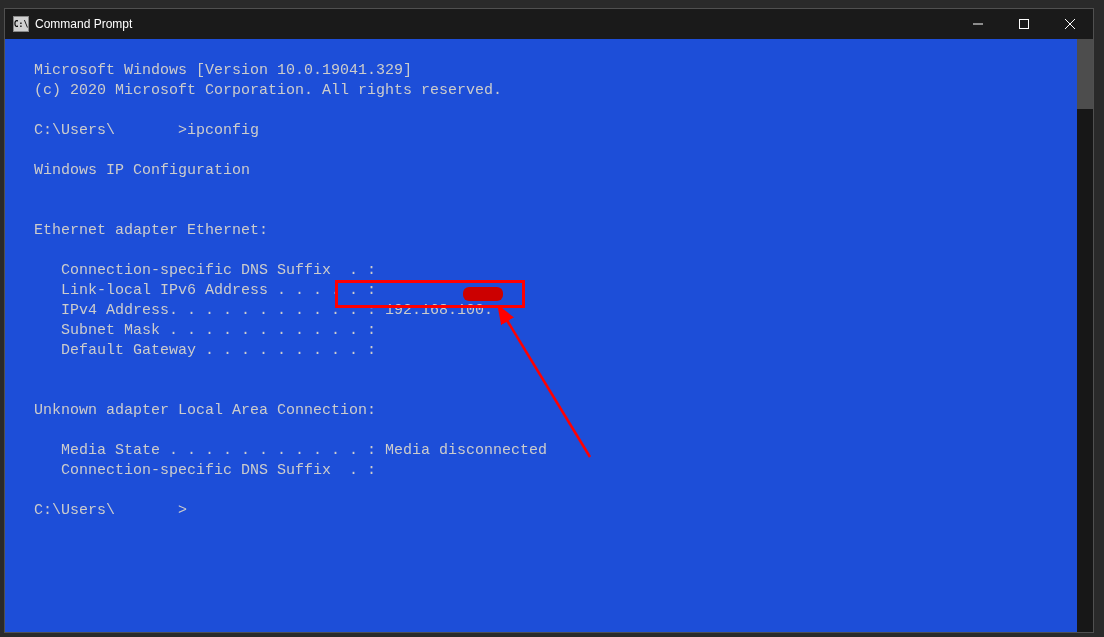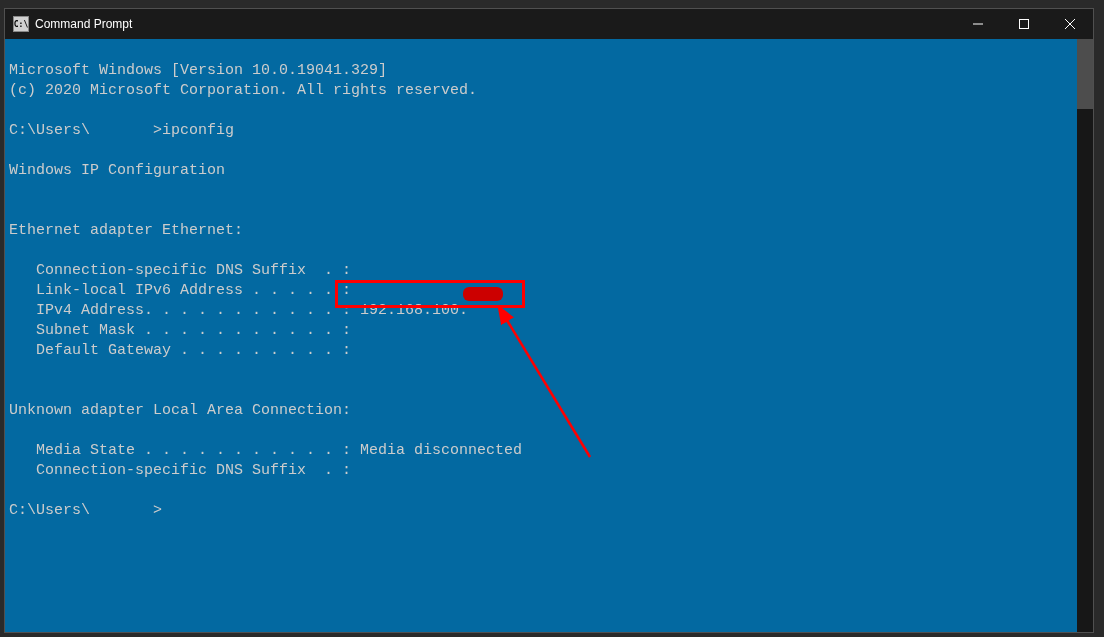--- a/index.html
+++ b/index.html
@@ -60,21 +60,22 @@
     display: flex;
     align-items: center;
     justify-content: center;
     color: #fff;
     font-family: "Segoe UI", sans-serif;
   }
   .terminal-area {
     position: relative;
     width: 100%;
     height: calc(100% - 30px);
-    background: #0369a1;
+    background: #1d4ed8;
+    padding-left: 25px;
   }
   .terminal {
     color: #cccccc;
     padding: 2px 4px;
     line-height: 20px;
     font-family: Consolas, "Courier New", monospace;
     font-size: 15px;
     white-space: pre;
   }
   .scrollbar {

